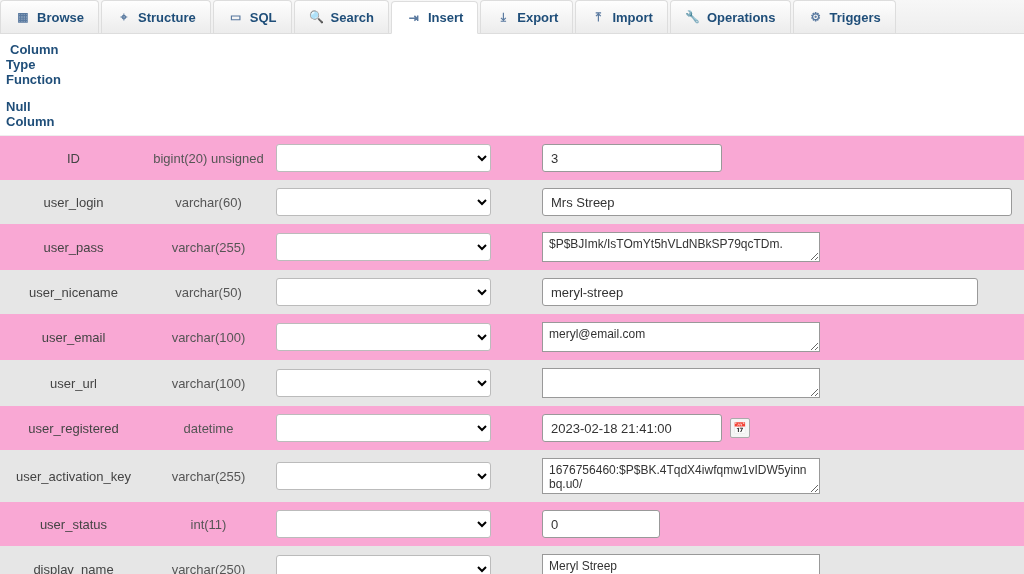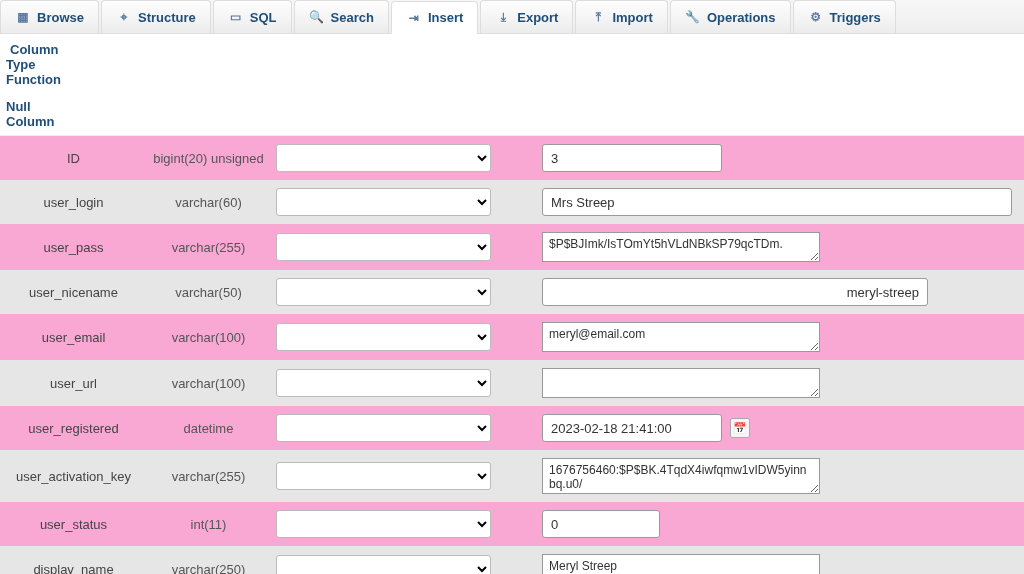--- a/index.html
+++ b/index.html
@@ -217,21 +217,21 @@
       <textarea class="val-ta mono w-m" style="">$P$BJImk/IsTOmYt5hVLdNBkSP79qcTDm.</textarea>
     </div>
 </div>
 
 <div class="row even">
   <div class="cell-c">user_nicename</div>
   <div class="cell-t">varchar(50)</div>
   <div class="cell-f"><select class="fn"></select></div>
   <div class="cell-n"></div>
   <div class="cell-v">
-      <input class="val-txt" style="width: 386px; text-align: right;" value="meryl-streep">
+      <input class="val-txt" style="width: 436px;" value="meryl-streep">
     </div>
 </div>
 
 <div class="row odd">
   <div class="cell-c">user_email</div>
   <div class="cell-t">varchar(100)</div>
   <div class="cell-f"><select class="fn"></select></div>
   <div class="cell-n"></div>
   <div class="cell-v">
       <textarea class="val-ta mono w-m" style="">meryl@email.com</textarea>

